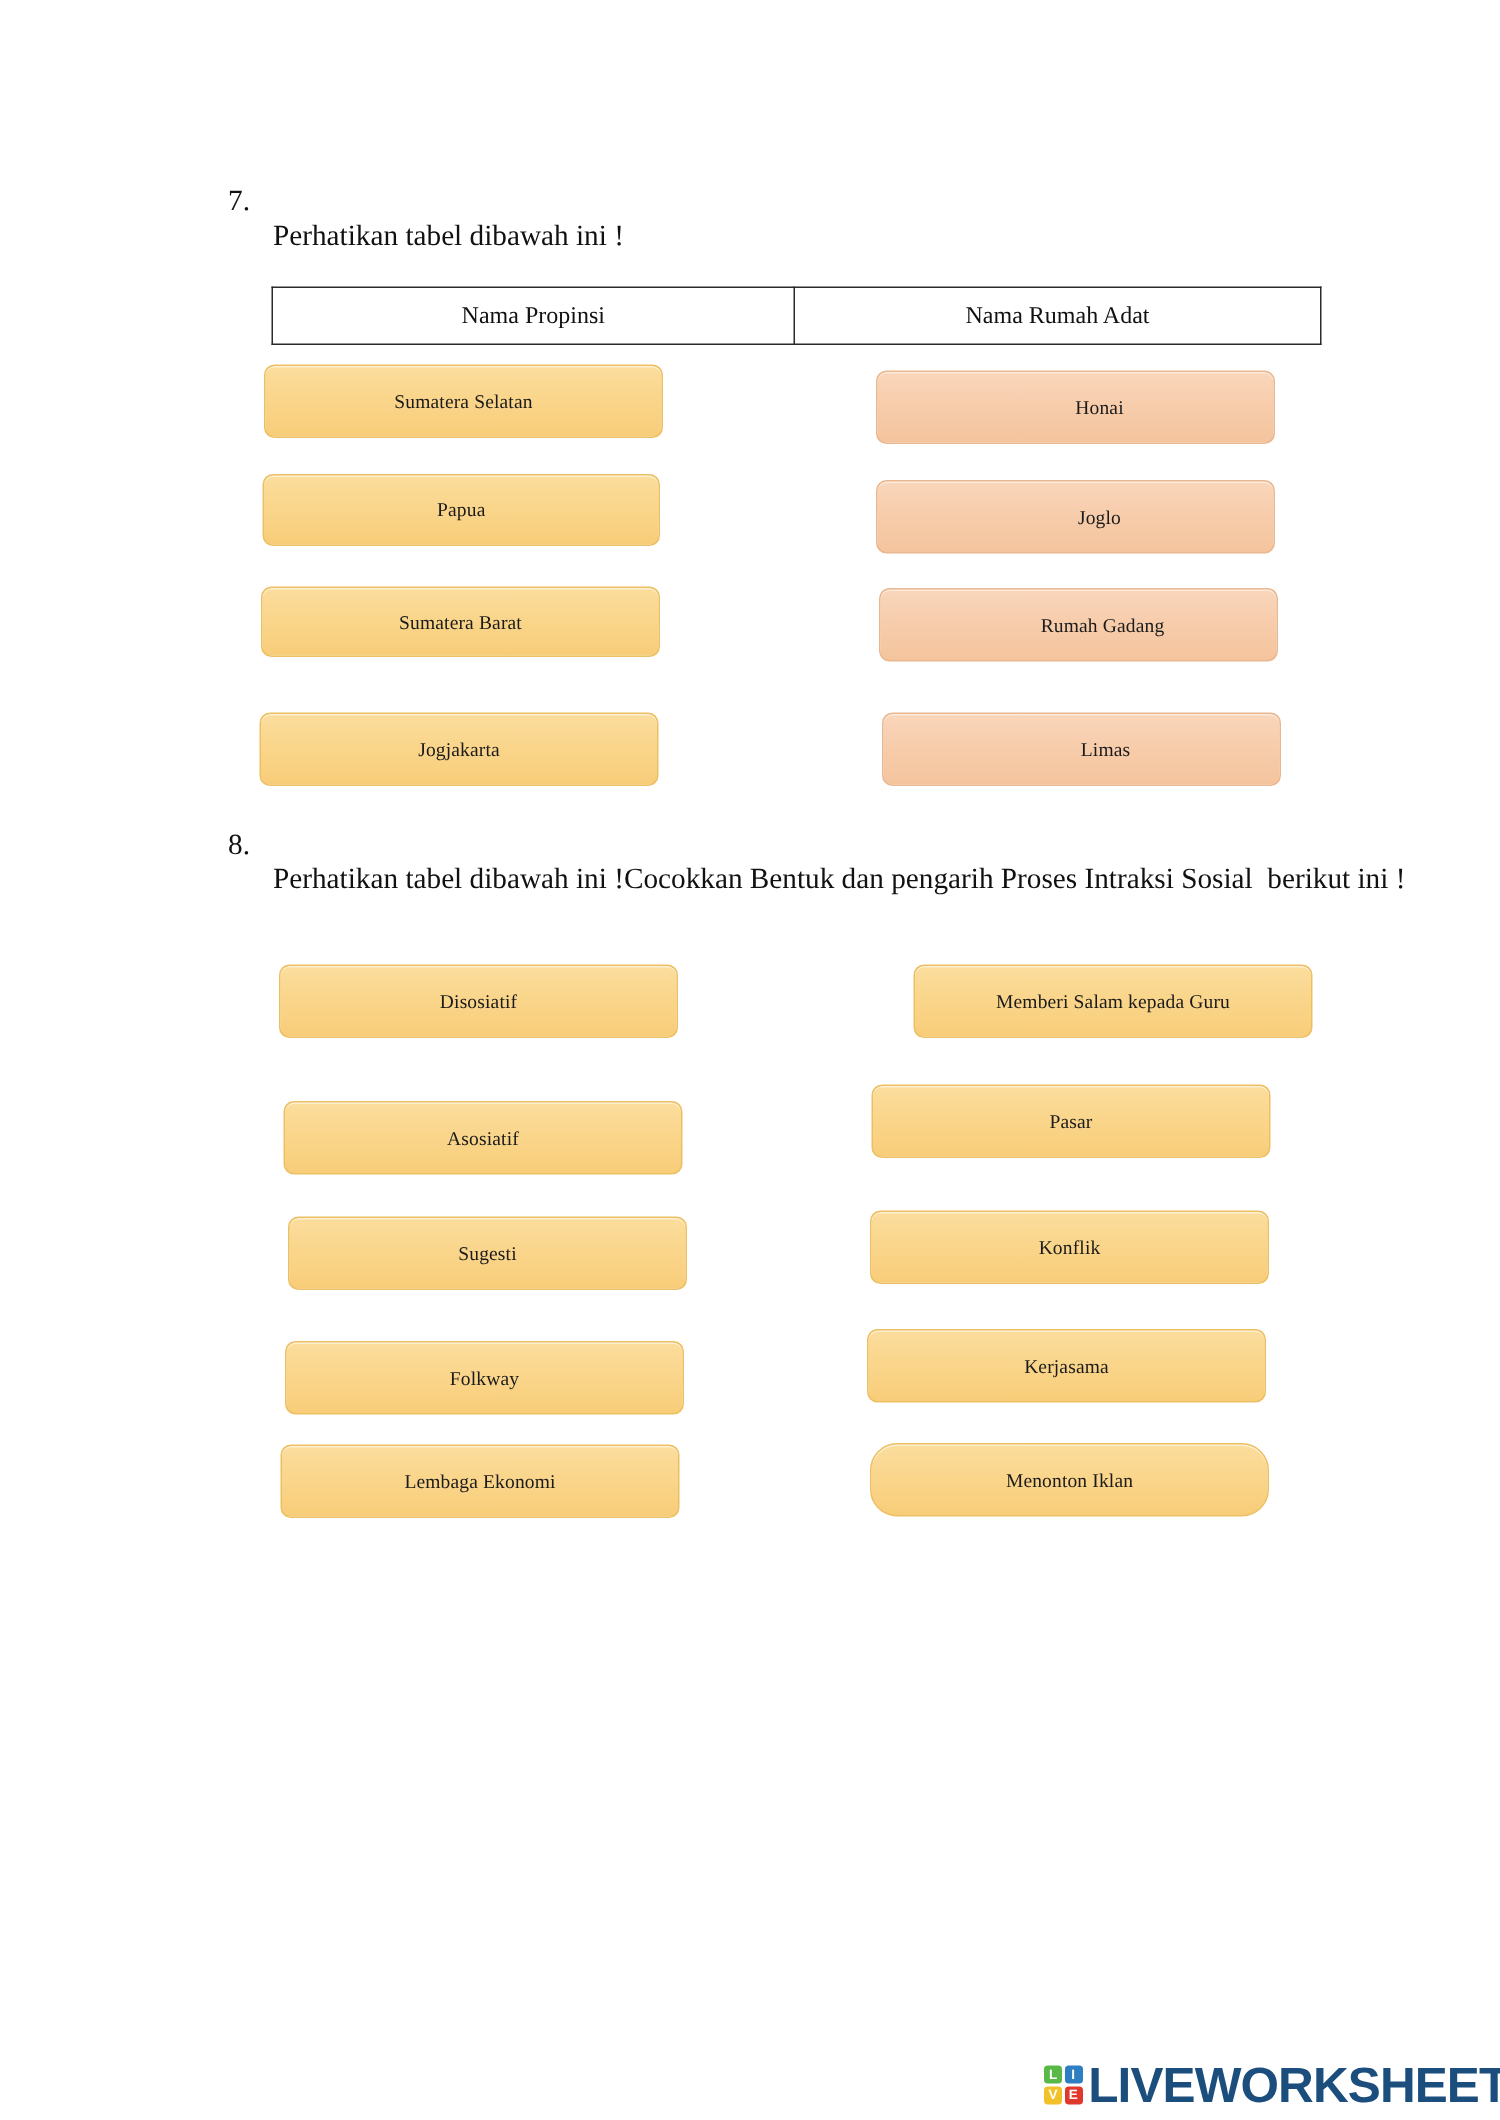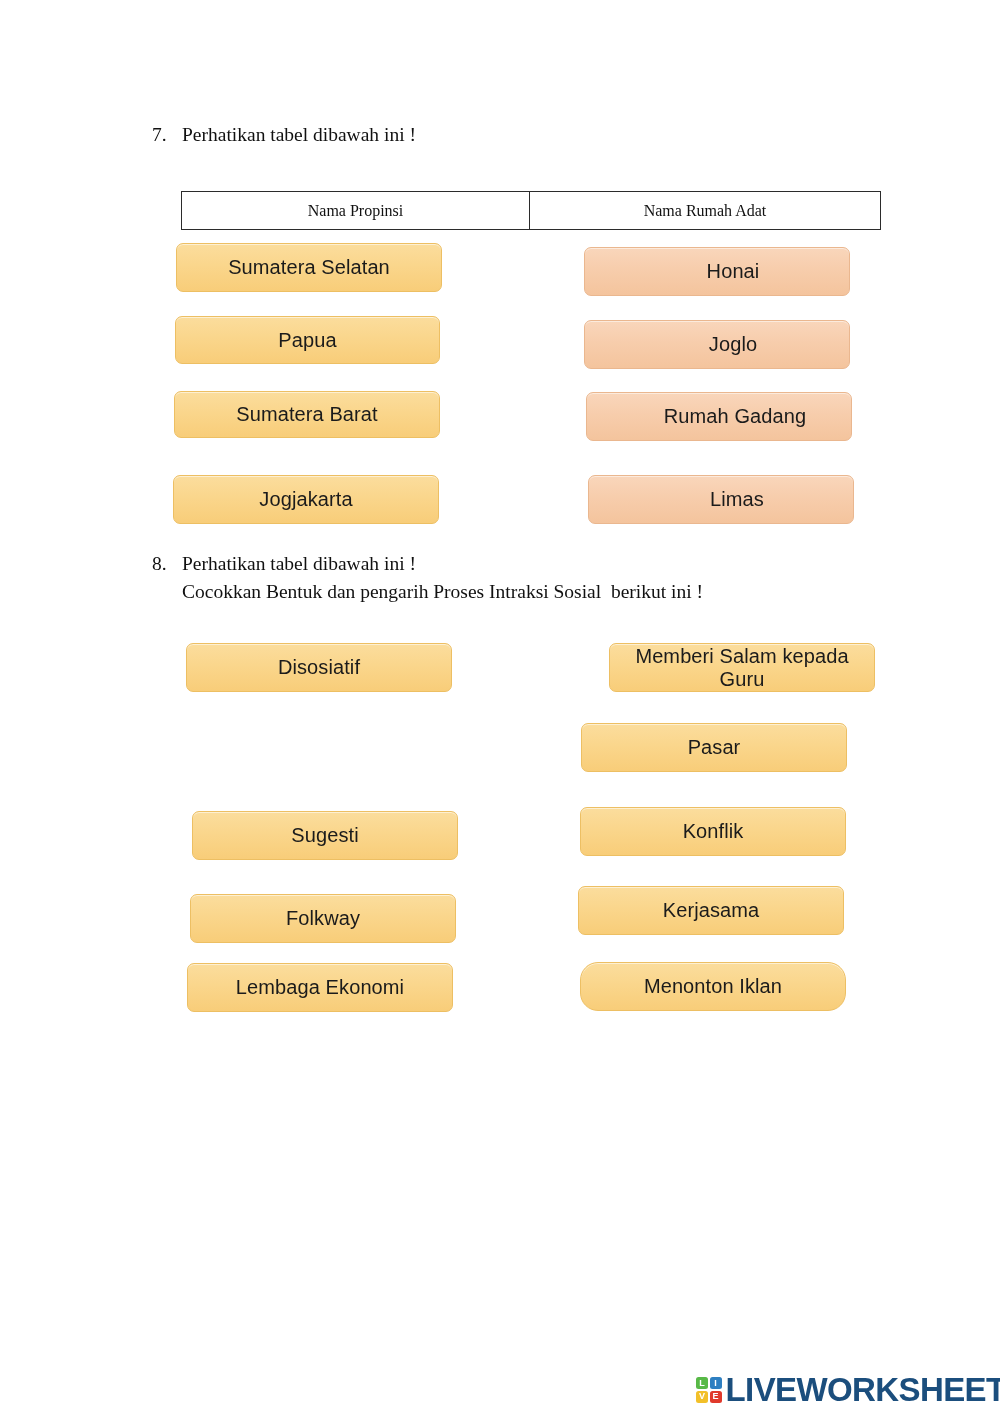--- a/index.html
+++ b/index.html
@@ -31,21 +31,22 @@
     color: #111111;
     line-height: 1.45;
   }
   .q-num {
     width: 30px;
     flex: 0 0 30px;
     text-align: left;
   }
   .q-body {
     display: flex;
-    flex-direction: column;
+    flex-direction: row;
+    margin-top: 23px;
   }
   .q-line {
     white-space: pre;
   }
 
   
   .match-table {
     position: absolute;
     border-collapse: collapse;
     table-layout: fixed;
@@ -61,25 +62,24 @@
     padding: 0;
   }
 
   
   .chip {
     position: absolute;
     box-sizing: border-box;
     display: flex;
     align-items: center;
     justify-content: center;
-    font-family: Liberation Sans, sans-serif;
-    font-size: 20px;
+    font-family: Liberation Serif, serif;
+    font-size: 13px;
     color: #1b1b1b;
     border-radius: 7px;
-    text-align: center;
     padding: 0 8px;
     letter-spacing: .1px;
   }
   .chip.yellow {
     background: linear-gradient(180deg, #fbdd9d 0%, #fad68c 45%, #f8cd79 100%);
     border: 1px solid #edbf63;
     box-shadow: inset 0 1px 0 rgba(255,255,255,.55);
   }
   .chip.peach {
     background: linear-gradient(180deg, #f9d6bb 0%, #f7cdac 45%, #f4c49d 100%);
@@ -157,20 +157,21 @@
 
   <div class="question" style="left:152px; top:550px;">
     <span class="q-num">8.</span>
     <span class="q-body">
       <span class="q-line">Perhatikan tabel dibawah ini !</span>
       <span class="q-line">Cocokkan Bentuk dan pengarih Proses Intraksi Sosial  berikut ini !</span>
     </span>
   </div>
 
   <div class="chip yellow" style="left:186px; top:643px; width:266px; height:49px;">Disosiatif</div>
+  <div class="chip yellow" style="left:189px; top:734px; width:266px; height:49px;">Asosiatif</div>
   <div class="chip yellow" style="left:192px; top:811px; width:266px; height:49px;">Sugesti</div>
   <div class="chip yellow" style="left:190px; top:894px; width:266px; height:49px;">Folkway</div>
   <div class="chip yellow" style="left:187px; top:963px; width:266px; height:49px;">Lembaga Ekonomi</div>
 
   <div class="chip yellow" style="left:576px; top:643px; width:266px; height:49px;margin-left:33px;">Memberi Salam kepada Guru</div>
   <div class="chip yellow" style="left:581px; top:723px; width:266px; height:49px;">Pasar</div>
   <div class="chip yellow" style="left:580px; top:807px; width:266px; height:49px;">Konflik</div>
   <div class="chip yellow" style="left:578px; top:886px; width:266px; height:49px;">Kerjasama</div>
   <div class="chip yellow" style="left:580px; top:962px; width:266px; height:49px;border-radius:18px;">Menonton Iklan</div>
 

